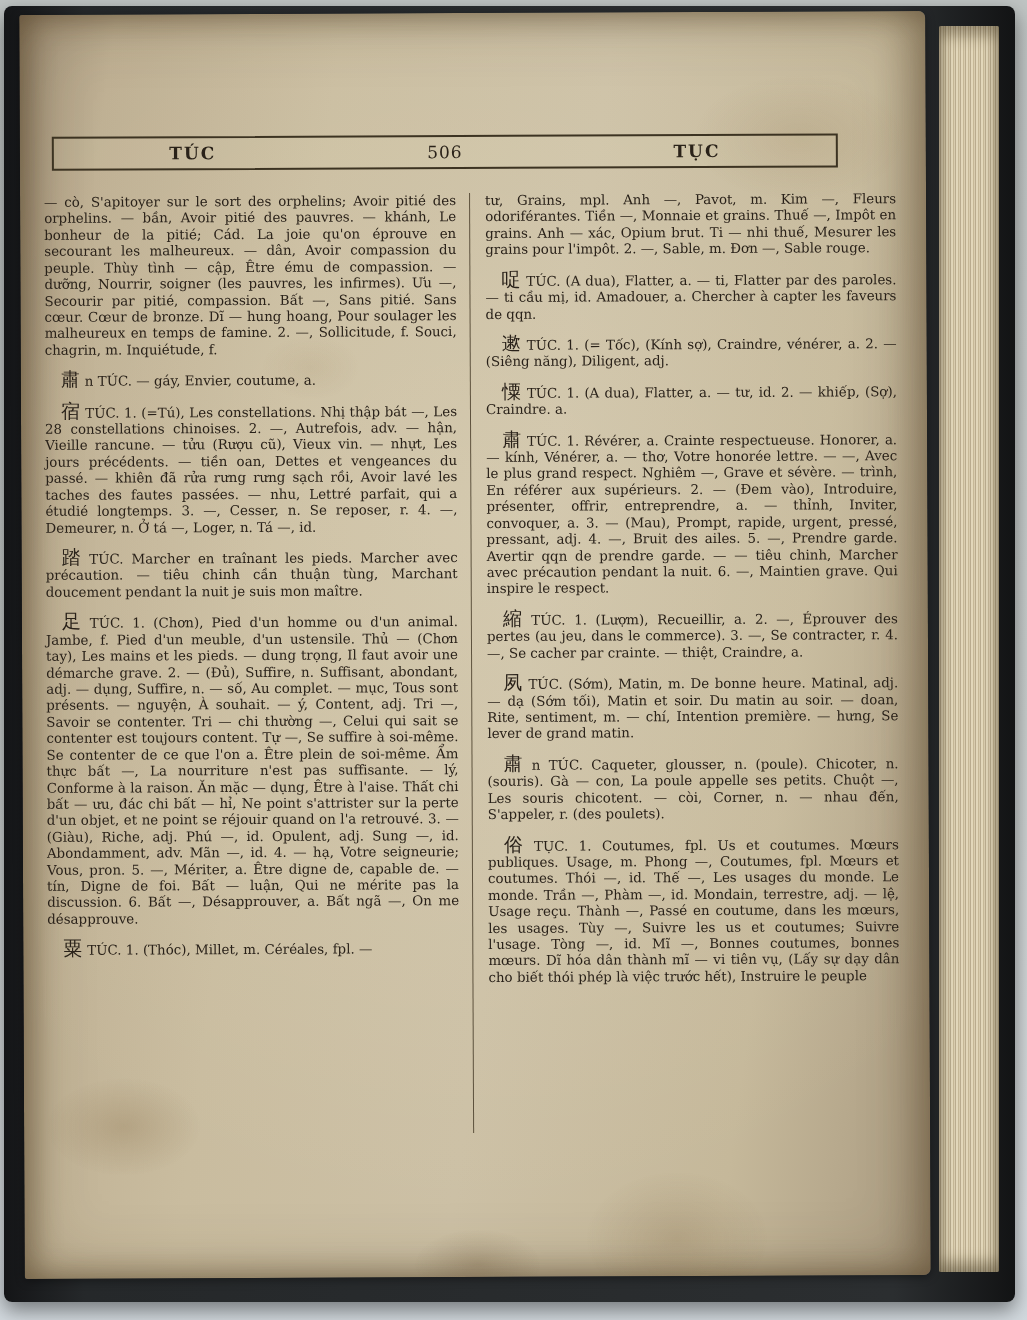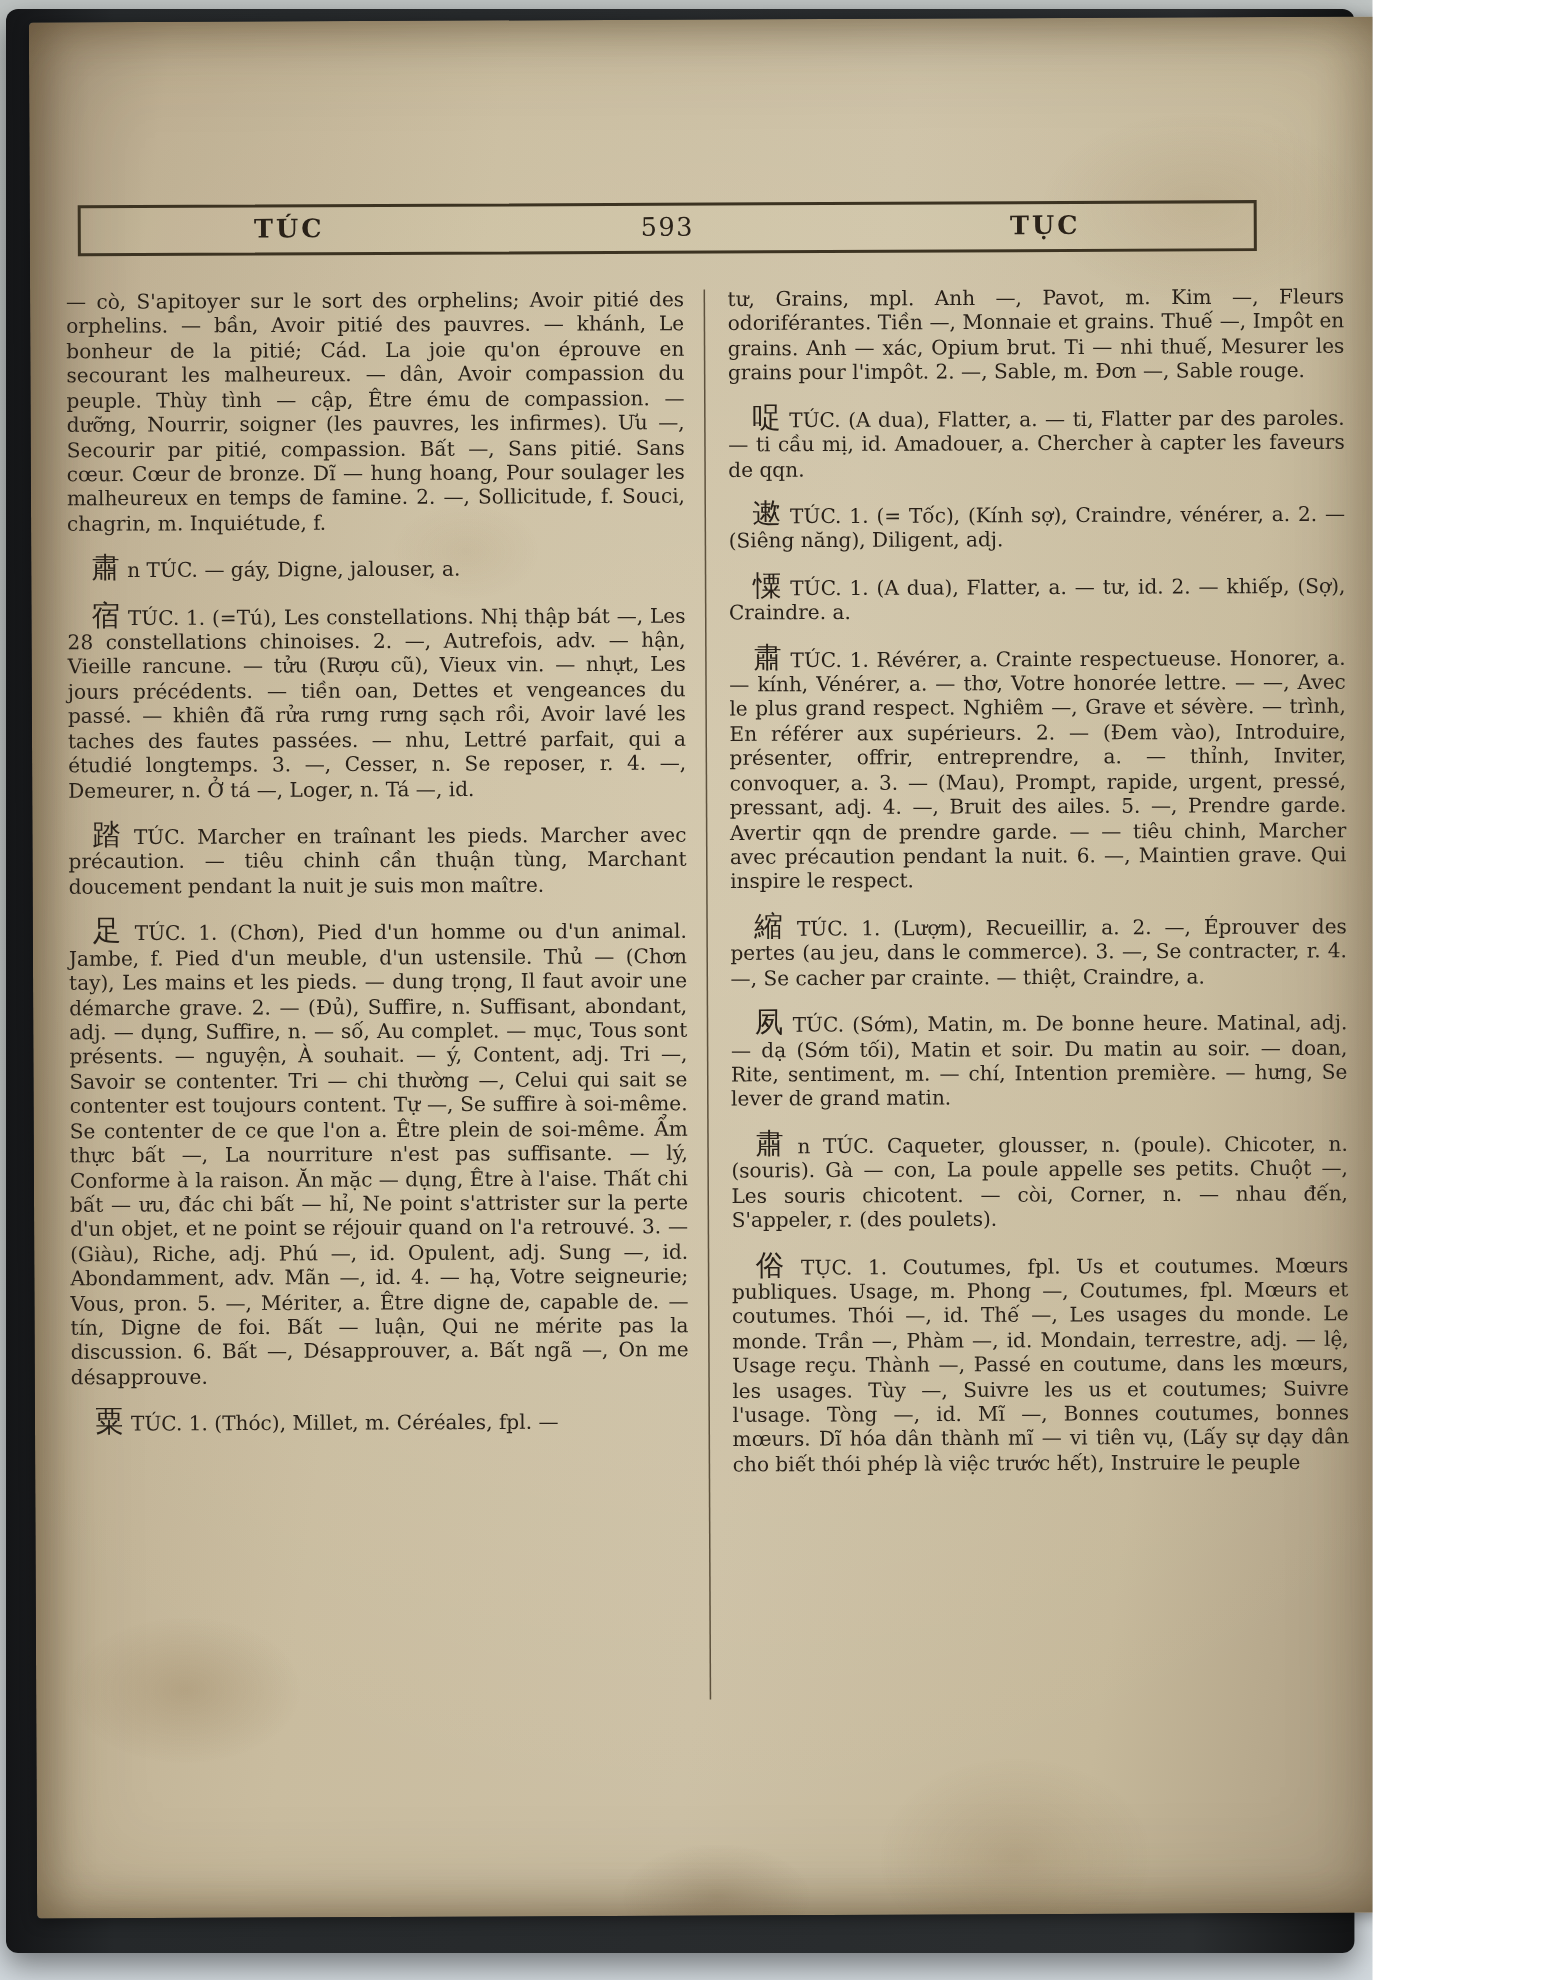--- a/index.html
+++ b/index.html
@@ -1,17 +1,17 @@
 <!DOCTYPE html>
 <html><head>
 <meta charset="utf-8">
 <style>
   html,body{margin:0;padding:0;}
   body{font-family:"DejaVu Serif", serif;}
-  .photo{position:relative;width:915px;height:1320px;overflow:hidden;
+  .photo{position:relative;width:1027px;height:1320px;overflow:hidden;
     background:linear-gradient(180deg,#bfc4c3 0%,#c9cecd 55%,#d7dcdf 92%,#d2d9de 100%);}
   .cover{position:absolute;left:4px;top:6px;right:12px;bottom:18px;
     background:linear-gradient(90deg,#141517,#25282a 8%,#2b2e30 88%,#121314);
     border-radius:8px;box-shadow:0 8px 20px rgba(0,0,0,.45);}
   .page-stack{position:absolute;top:26px;bottom:48px;right:28px;width:60px;border-radius:2px;
     background:repeating-linear-gradient(90deg,#d9ccae 0 1px,#b9ab8e 1px 2px,#e2d7ba 2px 4px,#c6b897 4px 5px);
     box-shadow:inset 0 10px 14px rgba(40,30,10,.35), inset 0 -10px 14px rgba(40,30,10,.4);}
   .paper{position:absolute;left:22px;top:13px;width:906px;height:1264px;
     background:
       radial-gradient(120% 90% at 50% 40%, rgba(255,250,228,.16), rgba(0,0,0,0) 62%),
@@ -48,31 +48,31 @@
 <body>
 
 <div class="photo">
   <div class="cover"></div>
   <div class="page-stack"></div>
   <div class="paper">
     <div class="stains"></div>
     <div class="content">
       <div class="header-box">
         <span class="hw">TÚC</span>
-        <span class="pn">593</span>
+        <span class="pn">506</span>
         <span class="hw">TỤC</span>
       </div>
       <div class="cols">
         <div class="col col-left">
   <p class="entry">
      <span class="body-text">— cò, S'apitoyer sur le sort des orphelins; Avoir pitié des orphelins. — bần, Avoir pitié des pauvres. — khánh, Le bonheur de la pitié; Cád. La joie qu'on éprouve en secourant les malheureux. — dân, Avoir compassion du peuple. Thùy tình — cập, Être ému de compassion. — dưỡng, Nourrir, soigner (les pauvres, les infirmes). Ưu —, Secourir par pitié, compassion. Bất —, Sans pitié. Sans cœur. Cœur de bronze. Dĩ — hung hoang, Pour soulager les malheureux en temps de famine. 2. —, Sollicitude, f. Souci, chagrin, m. Inquiétude, f.</span>
   </p>
 
   <p class="entry indent">
-    <span class="glyph">肅</span><span class="label">n TÚC.</span> <span class="body-text">— gáy, Digne, jalouser, a.</span>
+    <span class="glyph">肅</span><span class="label">n TÚC.</span> <span class="body-text">— gáy, Envier, coutume, a.</span>
   </p>
 
   <p class="entry indent">
     <span class="glyph">宿</span><span class="label">TÚC.</span> <span class="body-text">1. (=Tú), Les constellations. Nhị thập bát —, Les 28 constellations chinoises. 2. —, Autrefois, adv. — hận, Vieille rancune. — tửu (Rượu cũ), Vieux vin. — nhựt, Les jours précédents. — tiền oan, Dettes et vengeances du passé. — khiên đã rửa rưng rưng sạch rồi, Avoir lavé les taches des fautes passées. — nhu, Lettré parfait, qui a étudié longtemps. 3. —, Cesser, n. Se reposer, r. 4. —, Demeurer, n. Ở tá —, Loger, n. Tá —, id.</span>
   </p>
 
   <p class="entry indent">
     <span class="glyph">踏</span><span class="label">TÚC.</span> <span class="body-text">Marcher en traînant les pieds. Marcher avec précaution. — tiêu chinh cần thuận tùng, Marchant doucement pendant la nuit je suis mon maître.</span>
   </p>
 

